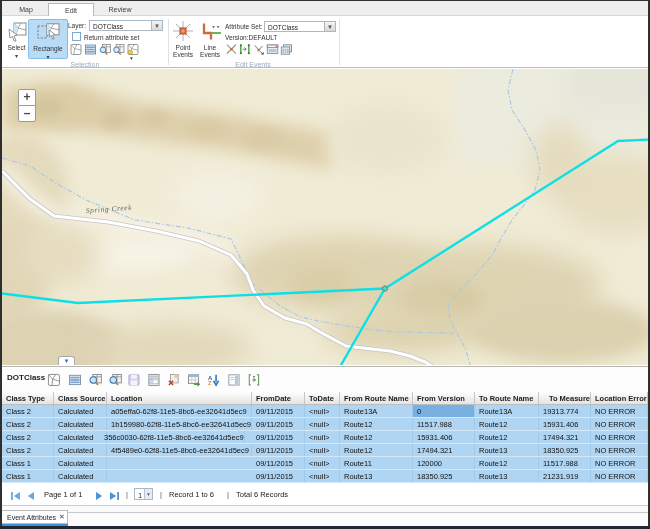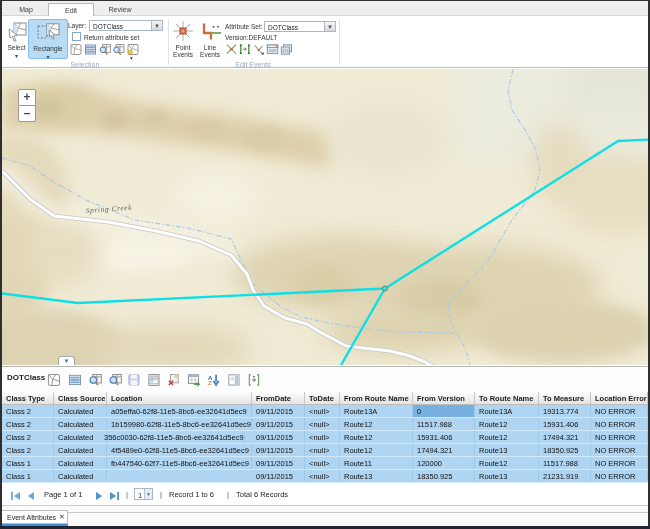--- a/index.html
+++ b/index.html
@@ -335,21 +335,21 @@
   <div class="abs" id="grid">
     <div id="ghead">
       <div class="hc" style="left:0px;width:52px;">Class Type</div>
       <div class="hc" style="left:52px;width:53px;">Class Source</div>
       <div class="hc" style="left:105px;width:145px;">Location</div>
       <div class="hc" style="left:250px;width:53px;">FromDate</div>
       <div class="hc" style="left:303px;width:35px;">ToDate</div>
       <div class="hc" style="left:338px;width:73px;">From Route Name</div>
       <div class="hc" style="left:411px;width:62px;">From Version</div>
       <div class="hc" style="left:473px;width:64px;">To Route Name</div>
-      <div class="hc" style="left:537px;width:52px;">To Measure</div>
+      <div class="hc" style="left:537px;width:52px;text-align:right;">To Measure</div>
       <div class="hc" style="left:589px;width:57px;">Location Error</div>
     </div>
     <div class="grow" style="top:13px;">
       <div class="c" style="left:0;width:52px;">Class 2</div>
         <div class="c" style="left:52px;width:53px;">Calculated</div>
         <div class="c" style="left:105px;width:145px;">a05effa0-62f8-11e5-8bc6-ee32641d5ec9</div>
         <div class="c" style="left:250px;width:53px;">09/11/2015</div>
         <div class="c" style="left:303px;width:35px;">&lt;null&gt;</div>
         <div class="c" style="left:338px;width:73px;">Route13A</div>
         <div class="c" style="left:411px;width:62px;background:#79b0e2;">0</div>
@@ -389,21 +389,20 @@
         <div class="c" style="left:303px;width:35px;">&lt;null&gt;</div>
         <div class="c" style="left:338px;width:73px;">Route12</div>
         <div class="c" style="left:411px;width:62px;">17494.321</div>
         <div class="c" style="left:473px;width:64px;">Route13</div>
         <div class="c" style="left:537px;width:52px;">18350.925</div>
         <div class="c" style="left:589px;width:57px;">NO ERROR</div>
     </div>
     <div class="grow" style="top:65px;">
       <div class="c" style="left:0;width:52px;">Class 1</div>
         <div class="c" style="left:52px;width:53px;">Calculated</div>
-        <div class="c" style="left:105px;width:145px;">fb447540-62f7-11e5-8bc6-ee32641d5ec9</div>
         <div class="c" style="left:250px;width:53px;">09/11/2015</div>
         <div class="c" style="left:303px;width:35px;">&lt;null&gt;</div>
         <div class="c" style="left:338px;width:73px;">Route11</div>
         <div class="c" style="left:411px;width:62px;">120000</div>
         <div class="c" style="left:473px;width:64px;">Route12</div>
         <div class="c" style="left:537px;width:52px;">11517.988</div>
         <div class="c" style="left:589px;width:57px;">NO ERROR</div>
     </div>
     <div class="grow" style="top:78px;">
       <div class="c" style="left:0;width:52px;">Class 1</div>

